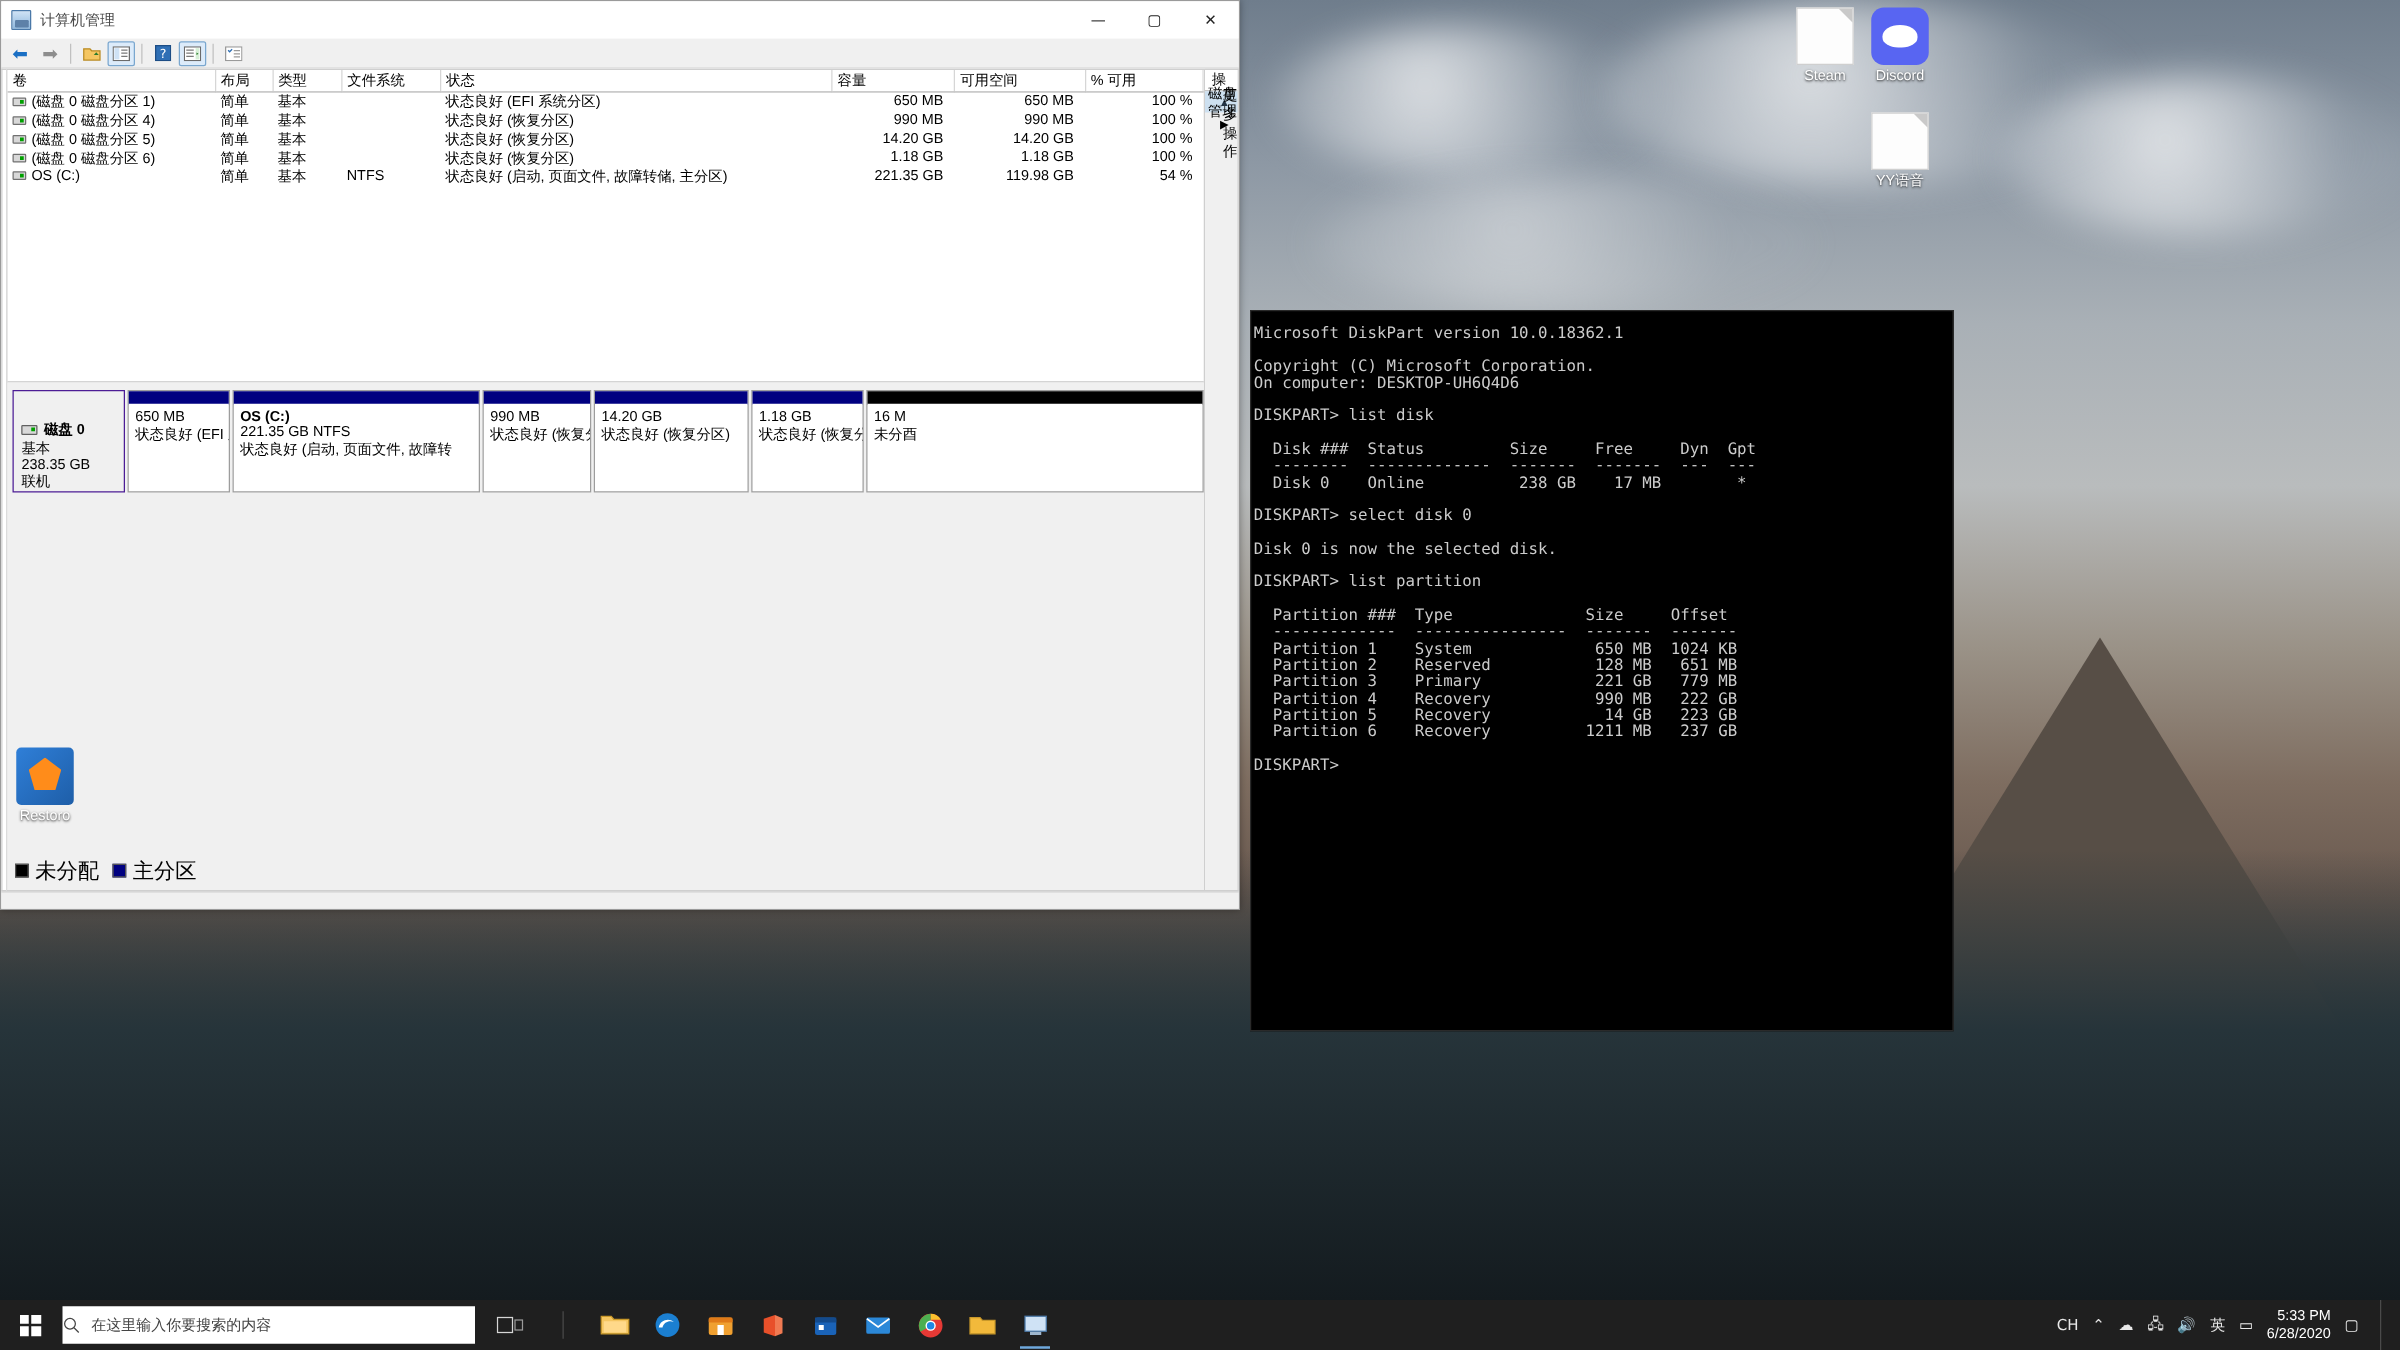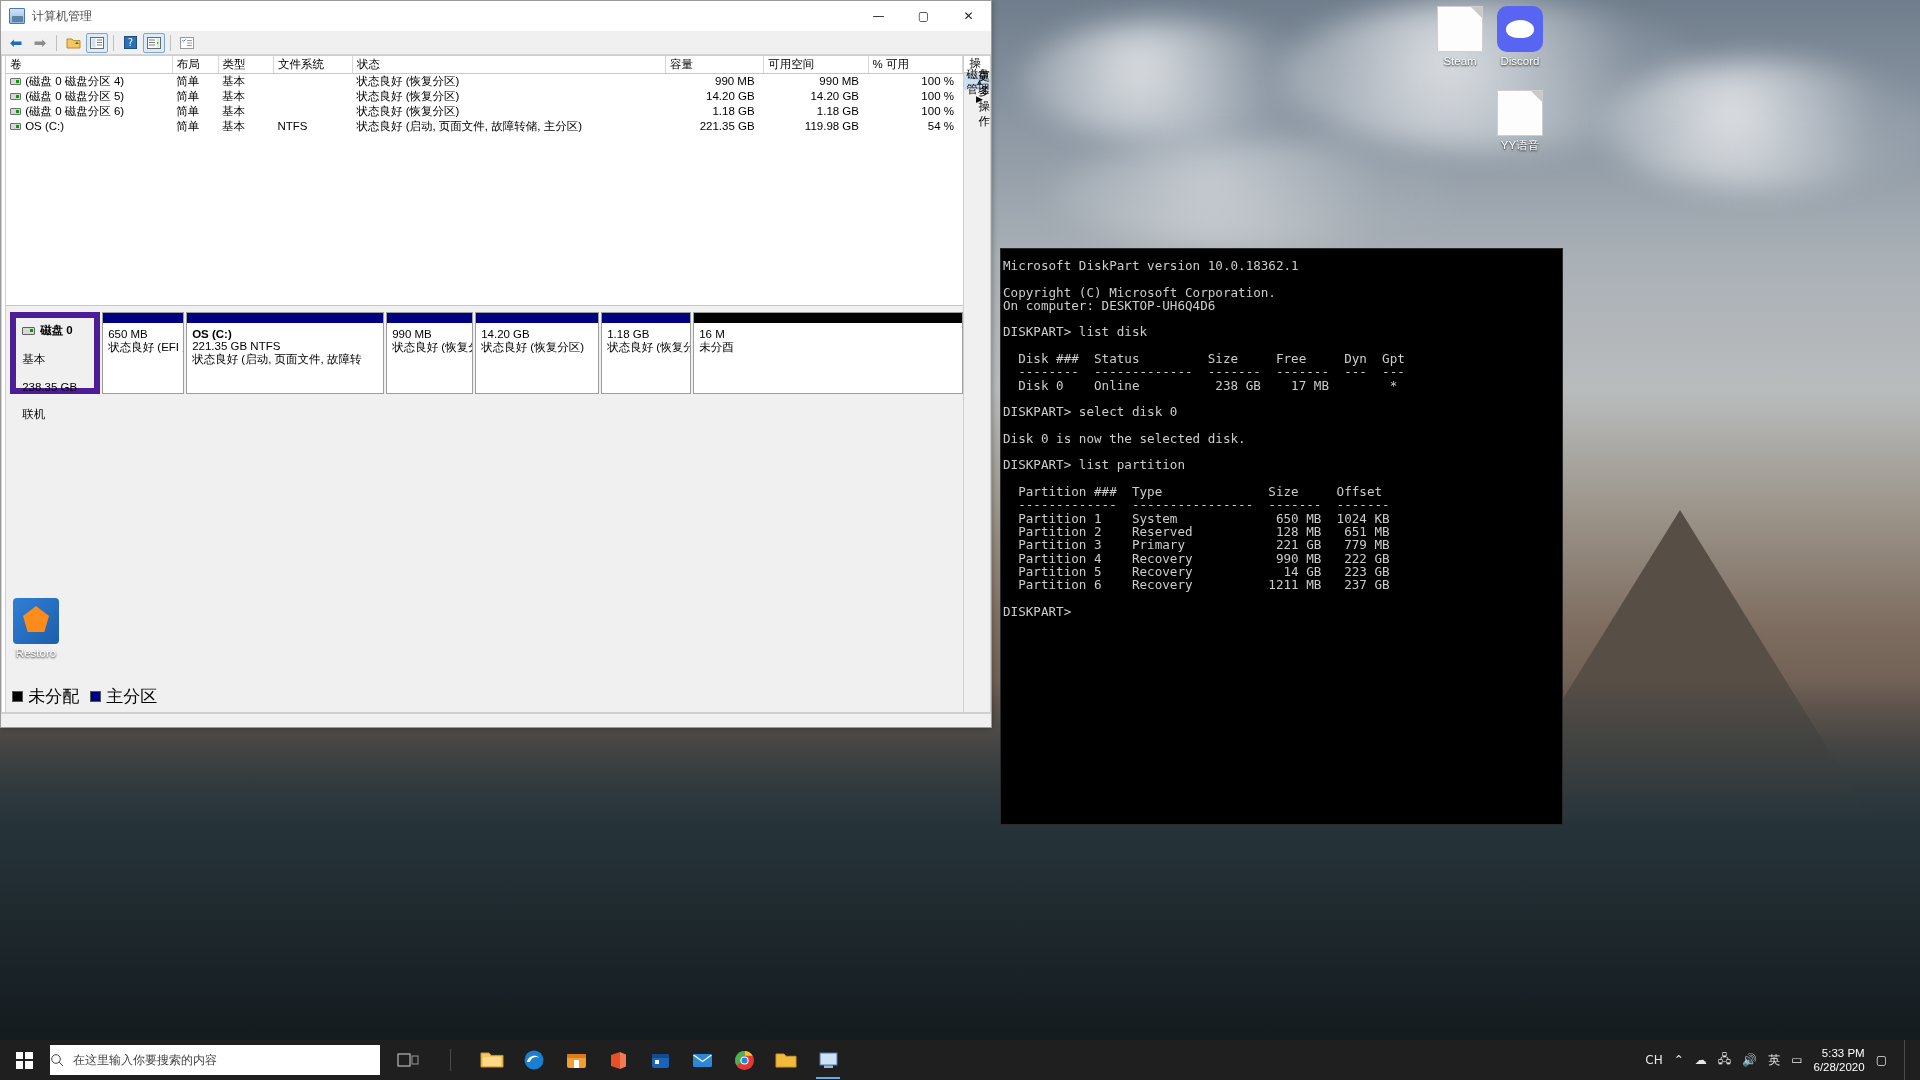--- a/index.html
+++ b/index.html
@@ -113,22 +113,22 @@
     border:1px solid #707070; border-radius:1px; margin-right:4px; position:relative; vertical-align:middle;
   }
   .volico::after { content:""; position:absolute; right:1px; top:1px; width:3px; height:3px; background:#00a000;}
 
   .vt-wrap { flex:1 1 auto; overflow:hidden; }
 
   
   .disk-pane { flex:1 1 auto; background:#f0f0f0; position:relative; padding:6px 0 0 4px; min-height:0;}
   .disk-row { display:flex; height:82px; }
   .disk-head {
-    width: 90px; border:6px solid #4c1d95; background:#f0f0f0; padding:5px 6px; font-size:11.5px; color:#000;
-    display:flex; flex-direction:column; gap:14px;
+    width: 90px; border:1px solid #4c1d95; background:#f0f0f0; padding:23px 6px; font-size:11.5px; color:#000;
+    display:flex; flex-direction:column; gap:0;
   }
   .disk-head .dh-title { display:flex; align-items:center; font-weight:bold; font-size:11.5px;}
   .dh-ico { display:inline-block; width:13px; height:8px; background:#d8d8d8; border:1px solid #606060;
             border-radius:1px; margin-right:5px; position:relative;}
   .dh-ico::after{content:"";position:absolute;right:1px;top:1px;width:3px;height:3px;background:#00a000;}
   .parts { flex:1 1 auto; display:flex; gap:2px; padding-left:2px; }
   .part { border:1px solid #9d9d9d; background:#fff; display:flex; flex-direction:column; min-width:0; }
   .part .cap { height:11px; background:#000080; border-bottom:1px solid #fff; }
   .part.unalloc .cap { background:#000000; }
   .part .pbody { padding:4px 5px 0 5px; font-size:11.5px; color:#000; overflow:hidden; white-space:nowrap;}
@@ -357,20 +357,30 @@
                   <th>布局</th>
                   <th>类型</th>
                   <th>文件系统</th>
                   <th>状态</th>
                   <th>容量</th>
                   <th>可用空间</th>
                   <th>% 可用</th>
                 </tr>
               </thead>
               <tbody>
+                <tr>
+                  <td><span class="volico"></span><span>(磁盘 0 磁盘分区 1)</span></td>
+                  <td>简单</td>
+                  <td>基本</td>
+                  <td></td>
+                  <td>状态良好 (EFI 系统分区)</td>
+                  <td class="num">650 MB</td>
+                  <td class="num">650 MB</td>
+                  <td class="num">100 %</td>
+                </tr>
                 <tr>
                   <td><span class="volico"></span><span>(磁盘 0 磁盘分区 4)</span></td>
                   <td>简单</td>
                   <td>基本</td>
                   <td></td>
                   <td>状态良好 (恢复分区)</td>
                   <td class="num">990 MB</td>
                   <td class="num">990 MB</td>
                   <td class="num">100 %</td>
                 </tr>

